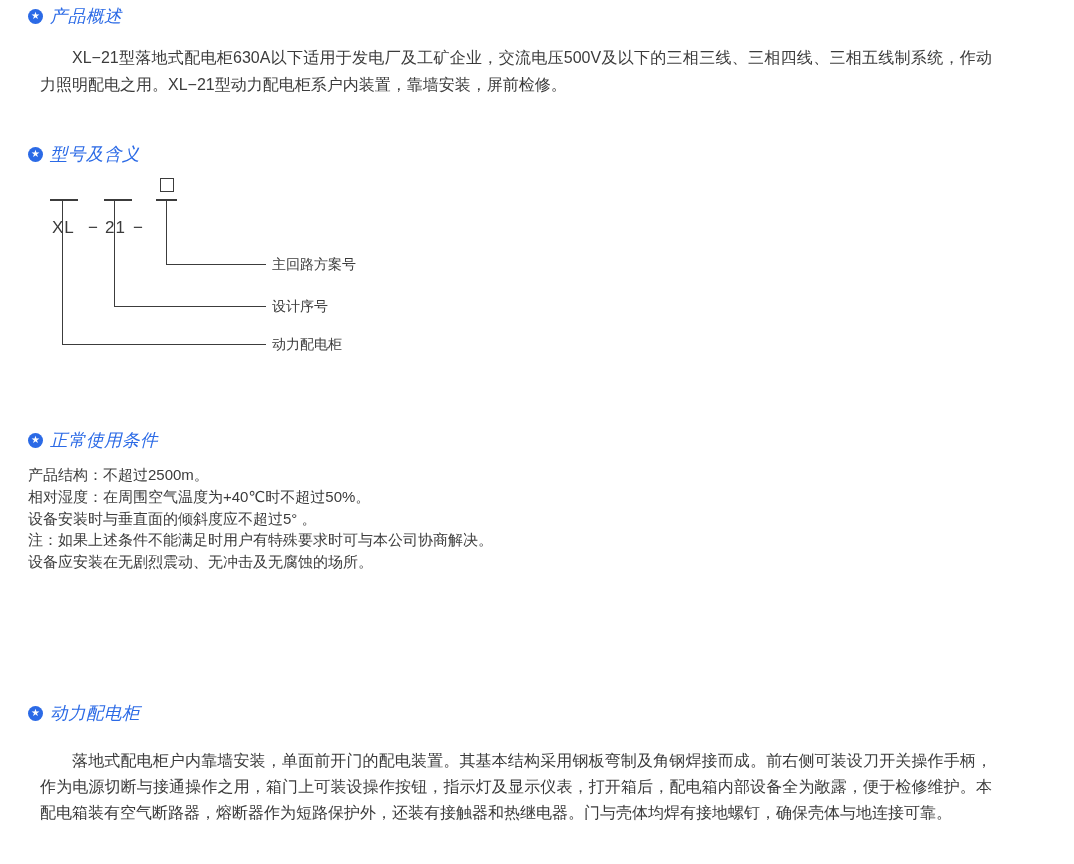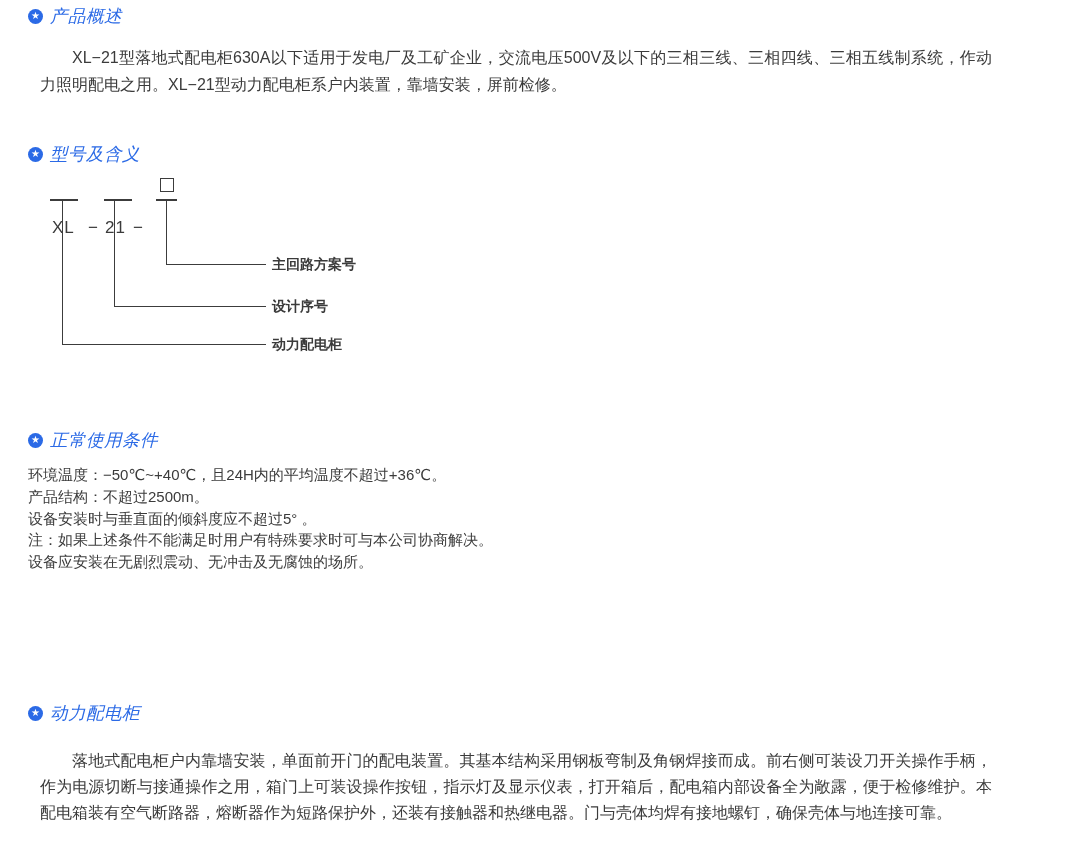--- a/index.html
+++ b/index.html
@@ -27,21 +27,21 @@
   .cond-line{font-size:15px;line-height:21.8px;white-space:nowrap;}
   .cond-line.indent1{padding-left:15px;}
   
   .diagram{position:absolute;left:0;top:172px;width:440px;height:188px;}
   .code{position:absolute;top:3px;font-size:17px;line-height:16px;letter-spacing:1px;color:var(--text);margin-top:45px;}
   .phbox{position:absolute;left:160px;top:6px;width:12px;height:12px;
     border:1.5px solid var(--line);background:transparent;}
   .dline{position:absolute;background:var(--line);}
   .dline.h{height:1.5px;}
   .dline.v{width:1.5px;}
-  .dlabel{position:absolute;left:272px;font-size:14px;line-height:17px;color:var(--text);white-space:nowrap;font-weight:bold;}
+  .dlabel{position:absolute;left:272px;font-size:14px;line-height:17px;color:var(--text);white-space:nowrap;}
 </style>
 </head>
 <body>
 
 <div class="page">
 
   <div class="sec-head" style="top:6px">
     <span class="bullet">
         <span class="star">★</span>
       </span>
@@ -80,22 +80,22 @@
     <span class="dlabel" style="top:164px">动力配电柜</span>
   </div>
 
   <div class="sec-head" style="top:430px">
     <span class="bullet">
         <span class="star">★</span>
       </span>
     <span class="sec-title">正常使用条件</span>
   </div>
   <div class="cond-list">
-    <div class="cond-line">环境温度：−50℃~+40℃，且24H内的平均温度不超过+36℃。</div>
     <div class="cond-line">产品结构：不超过2500m。</div>
+    <div class="cond-line">相对湿度：在周围空气温度为+40℃时不超过50%。</div>
     <div class="cond-line">设备安装时与垂直面的倾斜度应不超过5° 。</div>
     <div class="cond-line">注：如果上述条件不能满足时用户有特殊要求时可与本公司协商解决。</div>
     <div class="cond-line">设备应安装在无剧烈震动、无冲击及无腐蚀的场所。</div>
   </div>
 
   <div class="sec-head" style="top:703px">
     <span class="bullet">
         <span class="star">★</span>
       </span>
     <span class="sec-title">动力配电柜</span>

